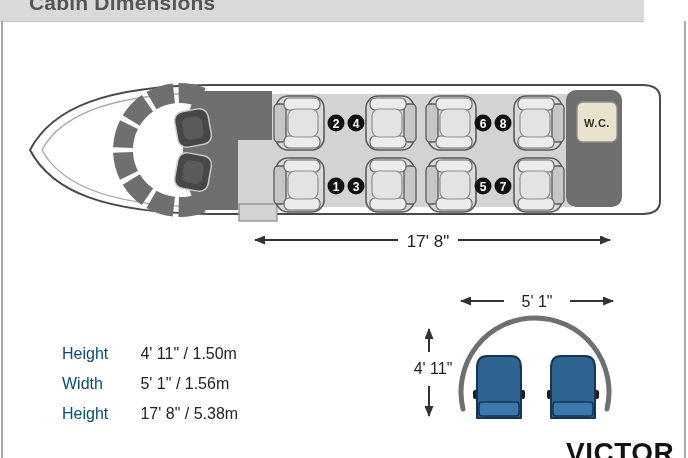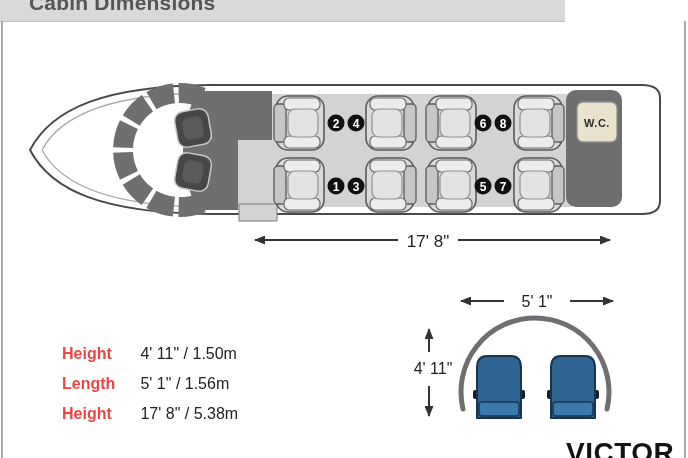--- a/index.html
+++ b/index.html
@@ -2,21 +2,21 @@
 <html><head>
 <meta charset="utf-8">
 <style>
   html,body { margin:0; padding:0; }
   body {
     width:688px; height:458px; overflow:hidden; position:relative;
     background:#ffffff;
     font-family:"Liberation Sans", sans-serif;
   }
   .header {
-    position:absolute; top:0; left:0; width:565px; height:21px;
+    position:absolute; top:0; left:0; width:644px; height:21px;
     background:#d9d9d9; border-bottom:1px solid #c2c2c2; overflow:hidden;
   }
   .header .title {
     margin:-9px 0 0 29px; font-size:21px; font-weight:bold;
     color:#555; letter-spacing:0.2px; white-space:nowrap;
   }
   .frame-left {
     position:absolute; left:1px; top:21px; height:437px; width:0;
     border-left:2px solid #a9a9a9;
   }
@@ -24,21 +24,21 @@
     position:absolute; right:2px; top:21px; height:437px; width:0;
     border-right:2px solid #a9a9a9;
   }
   .floorplan-svg { position:absolute; left:0; top:70px; }
   .cross-section-svg { position:absolute; left:400px; top:280px; }
   .specs {
     position:absolute; left:62px; top:339px;
     font-size:16px; color:#1b1b1b; white-space:nowrap;
   }
   .spec-row { height:30px; line-height:30px; }
-  .spec-label { display:inline-block; width:74px; font-weight:bold; color:#ef4444; }
+  .spec-label { display:inline-block; width:74px; font-weight:normal; color:#0c4a6e; }
   .spec-value { color:#222; }
   .logo {
     position:absolute; left:566px; top:437px;
     font-size:28px; font-weight:bold; letter-spacing:0.5px; color:#131313;
     white-space:nowrap;
   }
   svg text { font-family:"Liberation Sans", sans-serif; }
   .dim-text { font-size:17px; fill:#222; }
   .dim-text-sm { font-size:16px; fill:#222; }
   .seatnum-text { font-size:12px; font-weight:bold; fill:#ffffff; }
@@ -185,21 +185,21 @@
     <rect x="553" y="402" width="40" height="14" rx="3" fill="#3b79ad" stroke="#18354f" stroke-width="1.5"></rect>
   </g>
 </svg>
 
 <div class="specs">
   <div class="spec-row">
     <span class="spec-label">Height</span>
     <span class="spec-value">4' 11" / 1.50m</span>
   </div>
   <div class="spec-row">
-    <span class="spec-label">Length</span>
+    <span class="spec-label">Width</span>
     <span class="spec-value">5' 1" / 1.56m</span>
   </div>
   <div class="spec-row">
     <span class="spec-label">Height</span>
     <span class="spec-value">17' 8" / 5.38m</span>
   </div>
 </div>
 
 <div class="logo">VICTOR</div>
 

